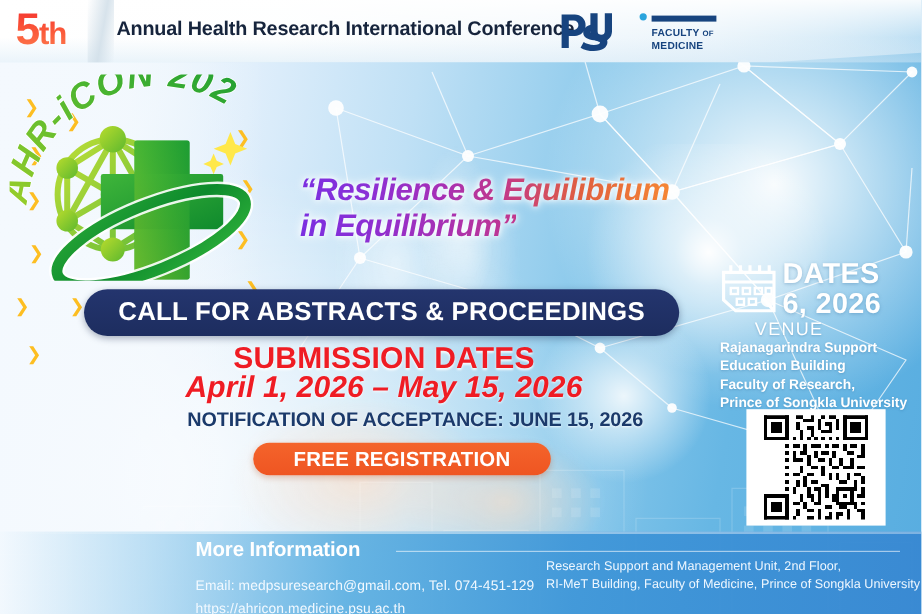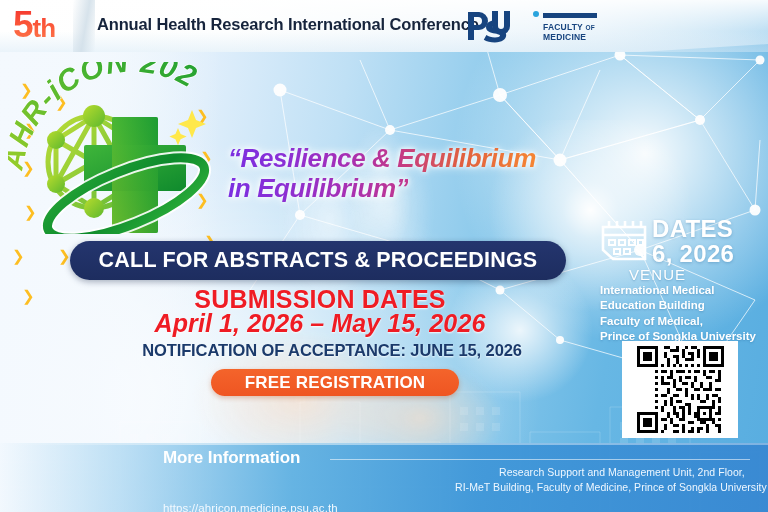--- a/index.html
+++ b/index.html
@@ -93,21 +93,21 @@
 
   
   .logo-wrap{position:absolute;left:8px;top:62px;width:222px;height:172px;}
 
   
   .tagline{
     position:absolute;left:228px;top:144px;width:400px;
     font-size:26px;font-weight:bold;font-style:italic;line-height:1.14;
     letter-spacing:-.4px;
   }
-  .tagline .ln{display:block;}
+  .tagline .ln{display:block;margin-left:22px;}
   .tagline .g{
     background:linear-gradient(90deg,#7b2fe0 0%,#8a30d6 18%,#a62fb6 38%,#c43a85 56%,#e0603f 76%,#f58634 100%);
     -webkit-background-clip:text;background-clip:text;color:transparent;
     -webkit-text-stroke:0px transparent;
     filter:drop-shadow(0 0 2px rgba(255,255,255,.95)) drop-shadow(0 0 4px rgba(255,255,255,.8));
   }
   .tagline .ln2 .g{
     background:linear-gradient(90deg,#7b2fe0 0%,#8b2fd4 30%,#a430b8 62%,#c2378d 100%);
     -webkit-background-clip:text;background-clip:text;color:transparent;
   }
@@ -130,21 +130,21 @@
     font-size:25px;font-weight:bold;color:#ef1c24;letter-spacing:.2px;
     text-shadow:0 1px 2px rgba(255,255,255,.9);
   }
   .sub-dates{
     position:absolute;left:0;top:309px;width:640px;text-align:center;
     font-size:25px;font-weight:bold;color:#ef1c24;letter-spacing:.1px;
     text-shadow:0 1px 2px rgba(255,255,255,.9);
     font-style:italic;
   }
   .notif{
-    position:absolute;left:4px;top:341px;width:656px;text-align:center;
+    position:absolute;left:18px;top:341px;width:656px;text-align:center;
     font-size:16.5px;font-weight:bold;color:#1b3a6b;letter-spacing:-.1px;
     text-shadow:0 1px 2px rgba(255,255,255,.85);
   }
   .freereg{
     position:absolute;left:211px;top:369px;width:248px;height:27px;
     background:linear-gradient(180deg,#f4642b 0%,#ef5522 100%);
     border-radius:14px;display:flex;align-items:center;justify-content:center;
     box-shadow:0 2px 5px rgba(180,70,20,.3);
   }
   .freereg span{color:#fff;font-size:17px;font-weight:bold;letter-spacing:.2px;}
@@ -196,21 +196,21 @@
   .more-l1{
     position:absolute;left:163px;top:469px;
     font-size:11.5px;color:#f2f9ff;letter-spacing:.1px;margin-top:33px;
   }
   .more-l2{
     position:absolute;left:163px;top:483px;
     font-size:11.5px;color:#f2f9ff;letter-spacing:.1px;
   }
   .foot-r1{
     position:absolute;left:455px;top:466px;
-    font-size:10.5px;color:#eef7ff;letter-spacing:.05px;margin-left:44px;
+    font-size:10.5px;color:#eef7ff;letter-spacing:.05px;
   }
   .foot-r2{
     position:absolute;left:455px;top:481px;
     font-size:10.5px;color:#eef7ff;letter-spacing:.05px;
   }
 </style>
 </head>
 <body>
 
 <div id="poster">
@@ -429,23 +429,23 @@
         <rect x="24" y="31" width="6" height="5"></rect>
     </g>
   </svg>
   <div class="aug">
     <span>DATES</span><br>
     <span>6, 2026</span>
   </div>
 
   <div class="venue-h">VENUE</div>
   <div class="venue-b">
-    <span>International Medical</span><br>
+    <span>Rajanagarindra Support</span><br>
     <span>Education Building</span><br>
-    <span>Faculty of Medical,</span><br>
+    <span>Faculty of Research,</span><br>
     <span>Prince of Songkla University</span>
   </div>
 
   <div class="qr">
     <svg viewBox="0 0 29 29" shape-rendering="crispEdges">
       <rect width="29" height="29" fill="#ffffff"></rect>
       <g fill="#000000">
 
         <rect x="0" y="0" width="7" height="1"></rect>
           <rect x="0" y="6" width="7" height="1"></rect>
@@ -571,16 +571,17 @@
           <rect x="8" y="28" width="1" height="1"></rect>
       </g>
     </svg>
   </div>
 
   <div class="footer"></div>
   <div class="footer-top"></div>
   <div class="more-h">More Information</div>
   <div class="more-rule"></div>
   <div class="more-l1">https://ahricon.medicine.psu.ac.th</div>
+  <div class="more-l2">Email: medpsuresearch@gmail.com, Tel. 074-451-129</div>
   <div class="foot-r1">Research Support and Management Unit, 2nd Floor,</div>
   <div class="foot-r2">RI-MeT Building, Faculty of Medicine, Prince of Songkla University</div>
 
 </div>
 
 </body></html>

